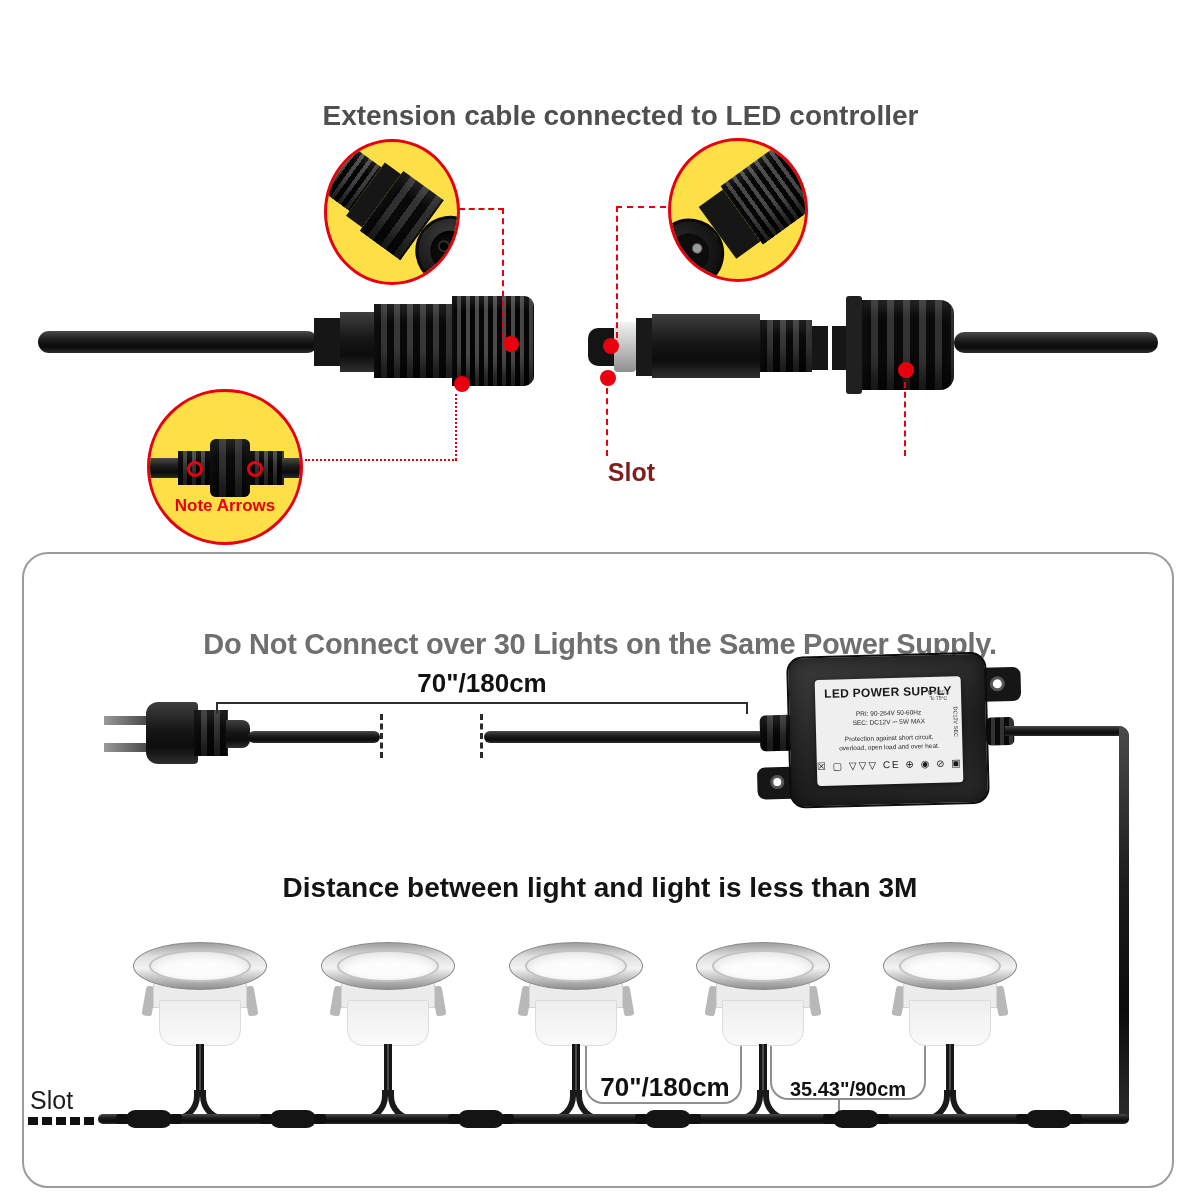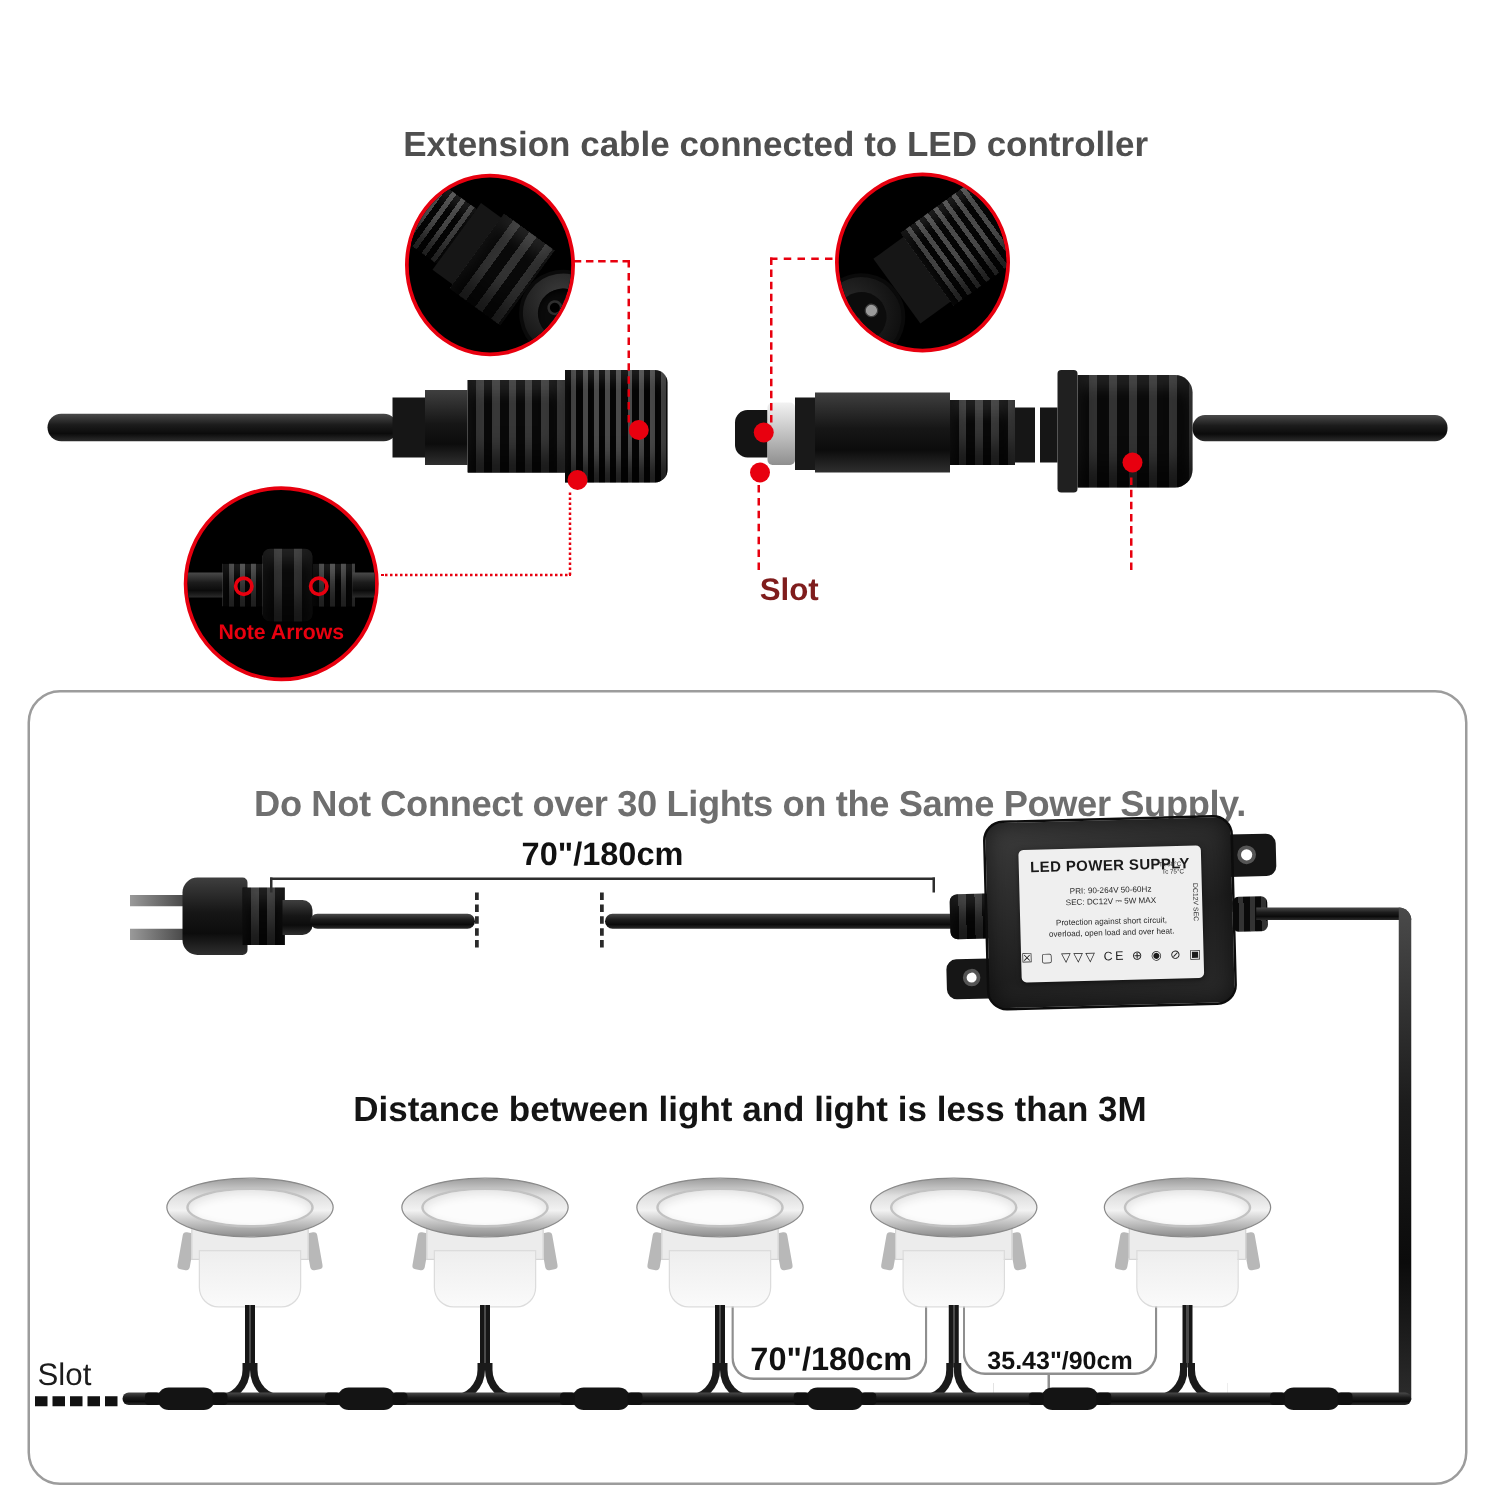--- a/index.html
+++ b/index.html
@@ -20,21 +20,21 @@
   .dark { background:#161616; }
   .plastic { background:linear-gradient(180deg,#3f3f3f,#161616 45%,#0c0c0c 72%,#2f2f2f); }
   .ribbed { background:repeating-linear-gradient(90deg,#090909 0 7px,#383838 7px 13px);
             box-shadow:inset 0 -16px 18px rgba(0,0,0,.55), inset 0 10px 12px rgba(255,255,255,.10); }
   .thread { background:repeating-linear-gradient(90deg,#050505 0 5px,#4a4a4a 5px 9px);
             box-shadow:inset 0 -16px 18px rgba(0,0,0,.6), inset 0 8px 10px rgba(255,255,255,.10); }
   .knurl { background:repeating-linear-gradient(90deg,#0a0a0a 0 9px,#333 9px 16px);
            box-shadow:inset 0 -18px 20px rgba(0,0,0,.55), inset 0 10px 12px rgba(255,255,255,.10); }
   .slotring { background:linear-gradient(180deg,#f2f2f2,#bdbdbd 55%,#8f8f8f); }
 
-  .zoomcircle { border:3px solid #e8000f; border-radius:50%; overflow:hidden; background:#000000; }
+  .zoomcircle { border:3px solid #e8000f; border-radius:50%; overflow:hidden; background:#fde047; }
   .dot { width:16px; height:16px; border-radius:50%; background:#e8000f; z-index:30; }
   .dl { border-color:#e8000f; }
   .ringsm { border:3px solid #e8000f; border-radius:50%; }
 
   
   .deck-light { position:absolute; top:940px; width:134px; height:192px; }
   .dl-rim { position:absolute; left:0; top:2px; width:134px; height:48px; border-radius:50%;
             background:linear-gradient(180deg,#9e9e9e,#e0e0e0 30%,#f2f2f2 55%,#8f8f8f);
             border:1px solid #8a8a8a; }
   .dl-face { position:absolute; left:16px; top:10px; width:102px; height:32px; border-radius:50%;

